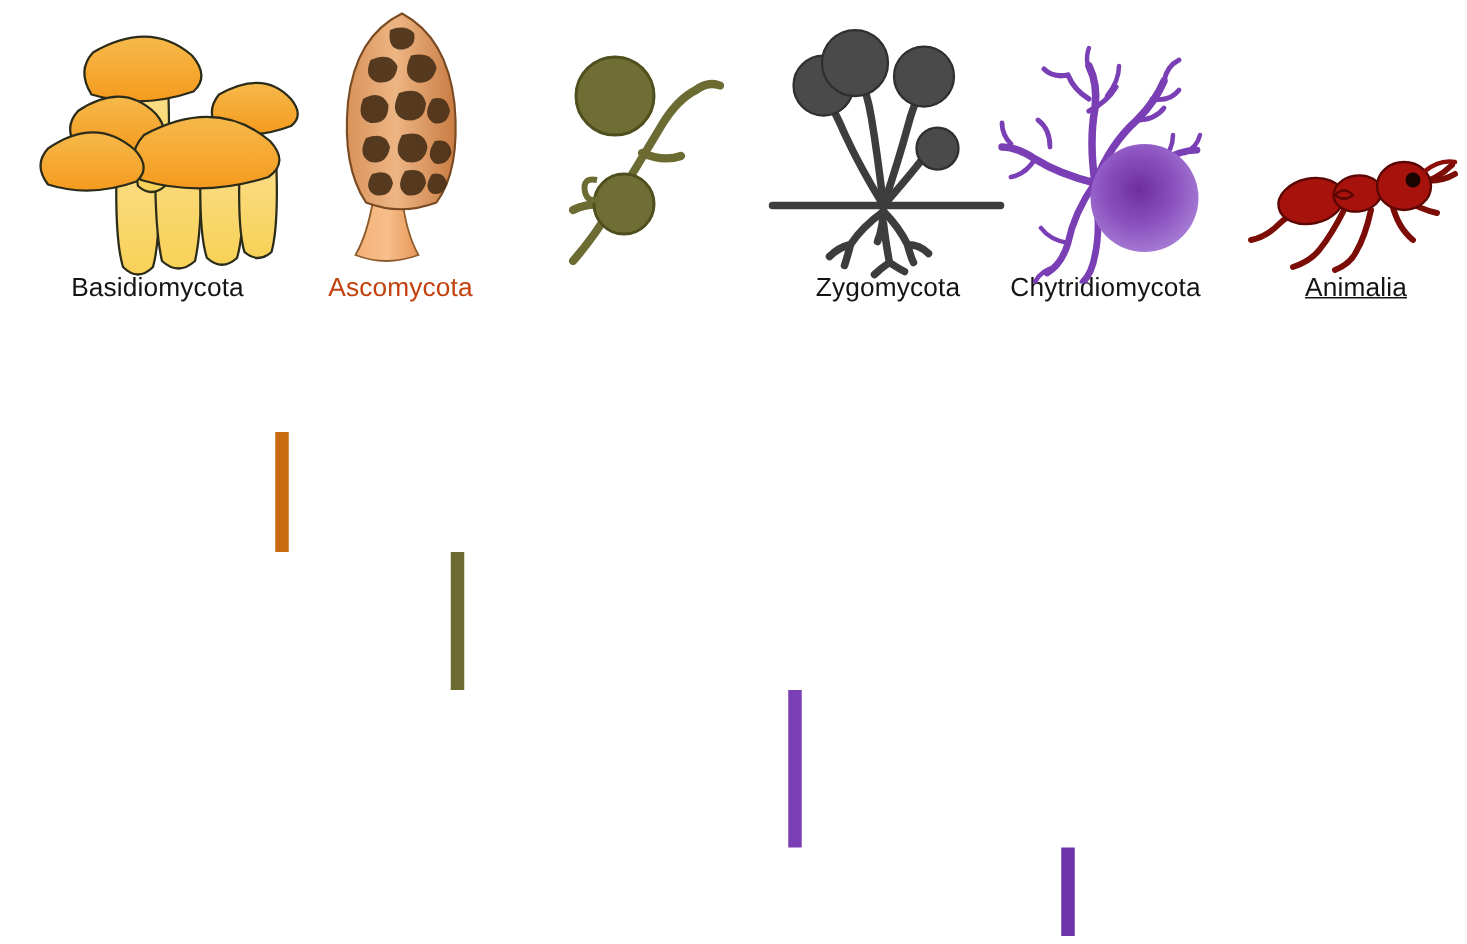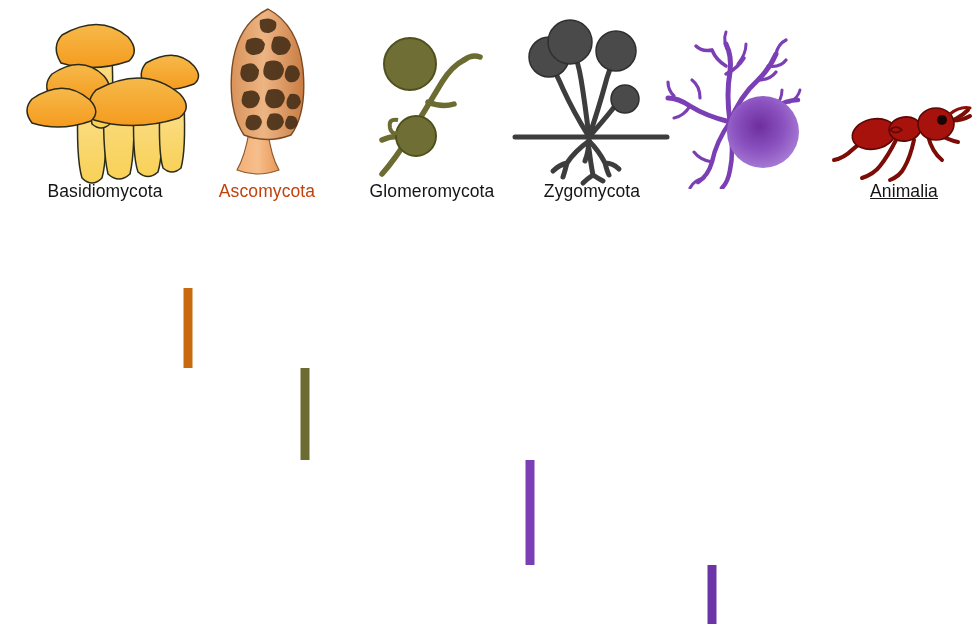--- a/index.html
+++ b/index.html
@@ -136,21 +136,20 @@
     <path d="M80 62 q10 -3 12 8 q-2 10 -11 8 q-8 -5 -1 -16 Z"></path>
     <path d="M36 88 q13 -5 16 6 q-2 12 -13 10 q-9 -4 -3 -16 Z"></path>
     <path d="M60 86 q15 -4 17 8 q-2 12 -14 10 q-10 -5 -3 -18 Z"></path>
     <path d="M82 90 q10 -2 11 8 q-3 9 -11 7 q-7 -5 0 -15 Z"></path>
     <path d="M40 112 q12 -4 14 6 q-2 10 -12 8 q-8 -4 -2 -14 Z"></path>
     <path d="M62 110 q13 -3 14 8 q-3 10 -13 8 q-8 -5 -1 -16 Z"></path>
     <path d="M80 112 q9 -2 10 7 q-3 8 -10 6 q-6 -4 0 -13 Z"></path>
   </g>
       </svg>
     </div>
-    <div class="taxon-label" style="left: 420px; top: 181px; color: rgb(20, 20, 20);">Glomeromycota</div>
     <div class="illus" style="left: 352px; top: 14px;">
       <svg width="130" height="175" viewBox="0 0 130 175">
   <g stroke="#6B6B32" stroke-width="5.5" fill="none" stroke-linecap="round">
     <path d="M18 160 q14 -16 26 -36 q16 -26 34 -56 q10 -16 22 -22"></path>
     <path d="M100 46 q8 -6 16 -3"></path>
     <path d="M64 88 q14 6 26 2"></path>
     <path d="M44 124 q-14 -4 -26 2"></path>
   </g>
   <circle cx="46" cy="50" r="26" fill="#6F6F35" stroke="#50501f" stroke-width="2"></circle>
   <circle cx="52" cy="122" r="20" fill="#6F6F35" stroke="#50501f" stroke-width="2"></circle>
@@ -172,20 +171,21 @@
     <path d="M80 140 q2 16 4 26 M84 166 q-6 4 -10 8 M84 166 q6 4 10 6"></path>
   </g>
   <g fill="#4A4A4A" stroke="#2f2f2f" stroke-width="1.5">
     <circle cx="40" cy="48" r="20"></circle>
     <circle cx="61" cy="33" r="22"></circle>
     <circle cx="107" cy="42" r="20"></circle>
     <circle cx="116" cy="90" r="14"></circle>
   </g>
       </svg>
     </div>
+    <div class="taxon-label" style="left: 725px; top: 181px; color: rgb(20, 20, 20);">Chytridiomycota</div>
     <div class="illus" style="left: 648px; top: 14px;">
       <svg width="160" height="175" viewBox="0 0 160 175">
   <defs>
           <radialGradient id="chsph" cx="0.45" cy="0.42" r="0.62">
     <stop offset="0" stop-color="#6E2E9E"></stop>
             <stop offset="0.55" stop-color="#8B52C0"></stop>
             <stop offset="1" stop-color="#A97FD6"></stop>
   </radialGradient>
         </defs>
   <g stroke="#7B3FB5" fill="none" stroke-linecap="round">

